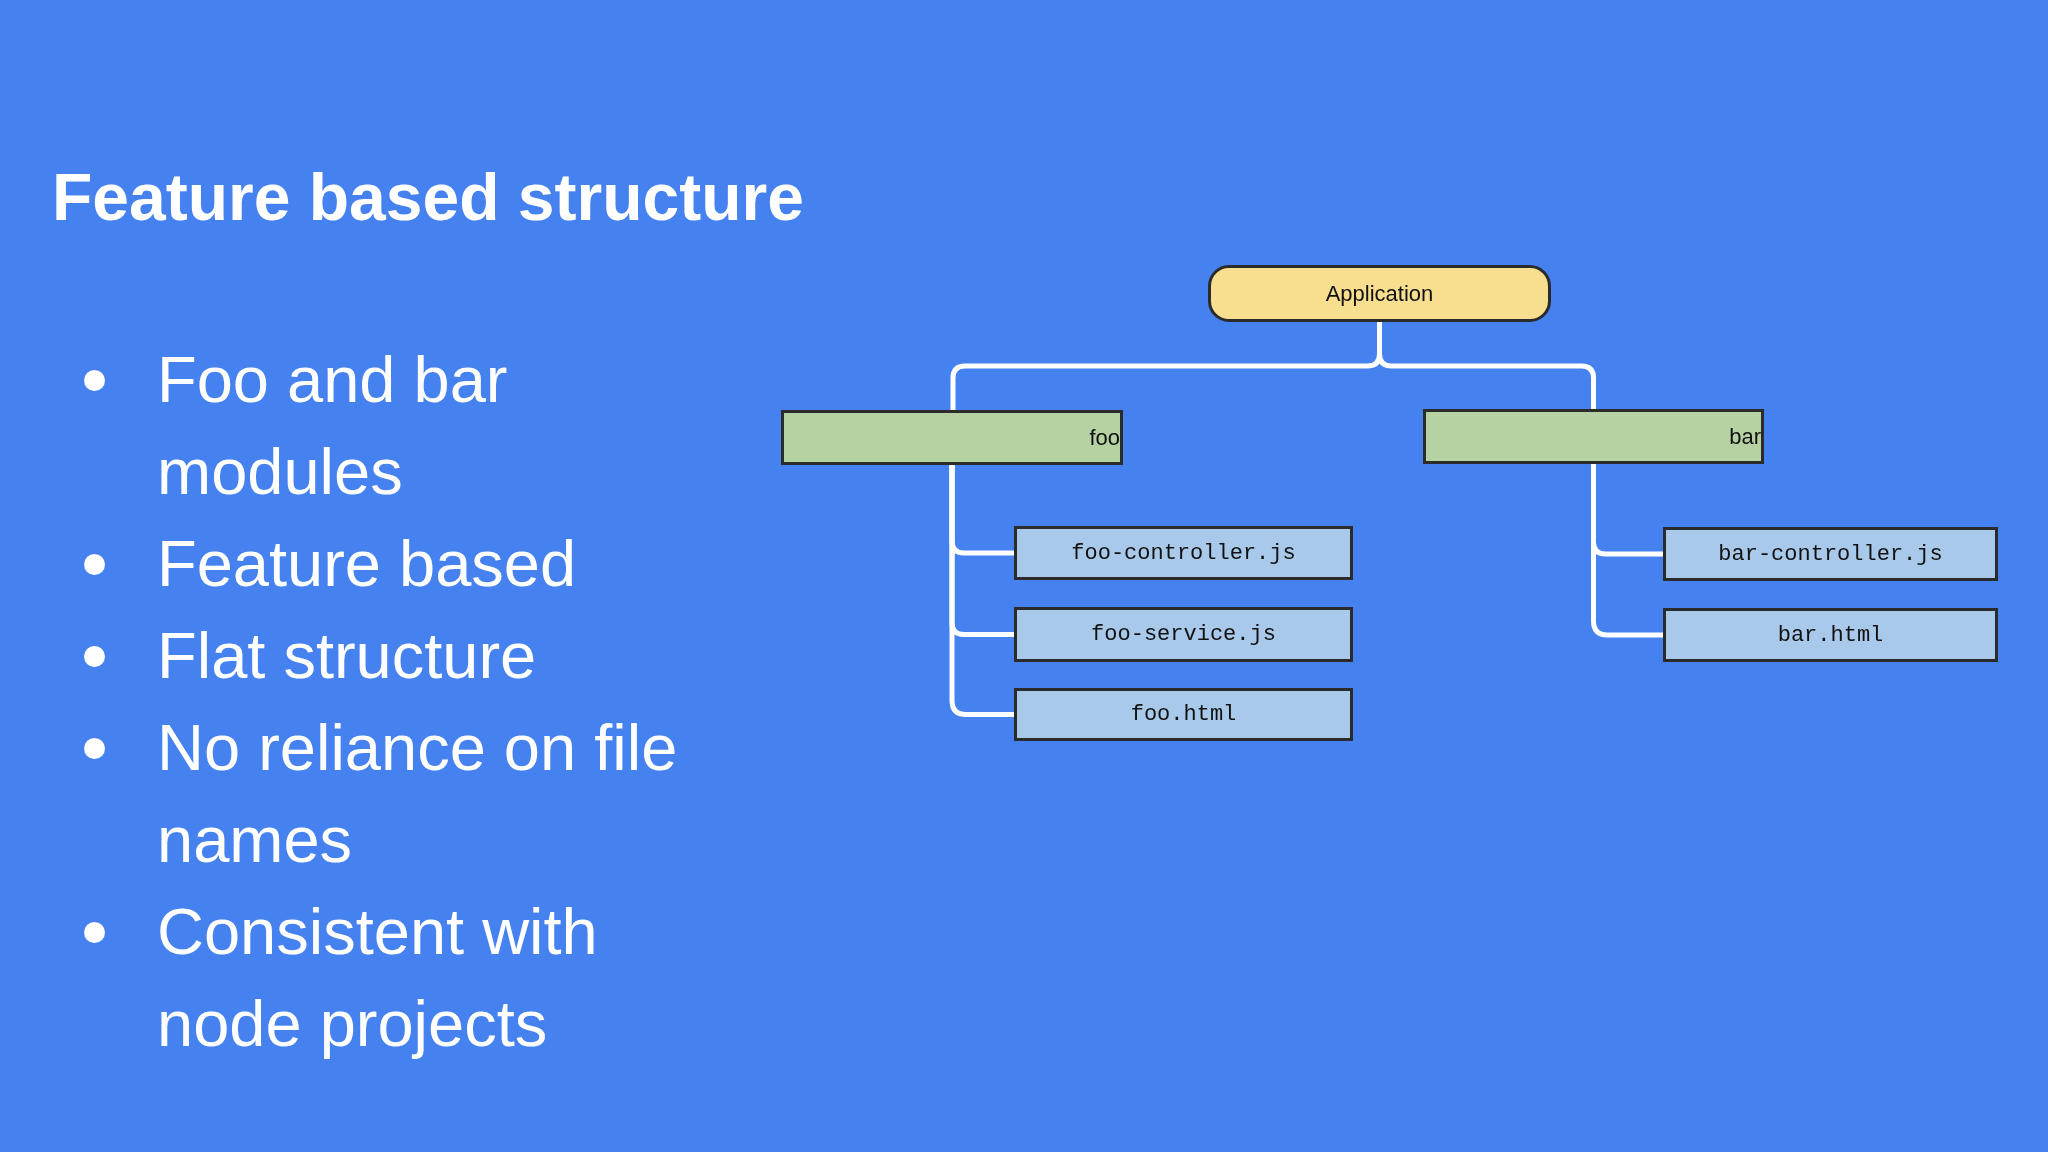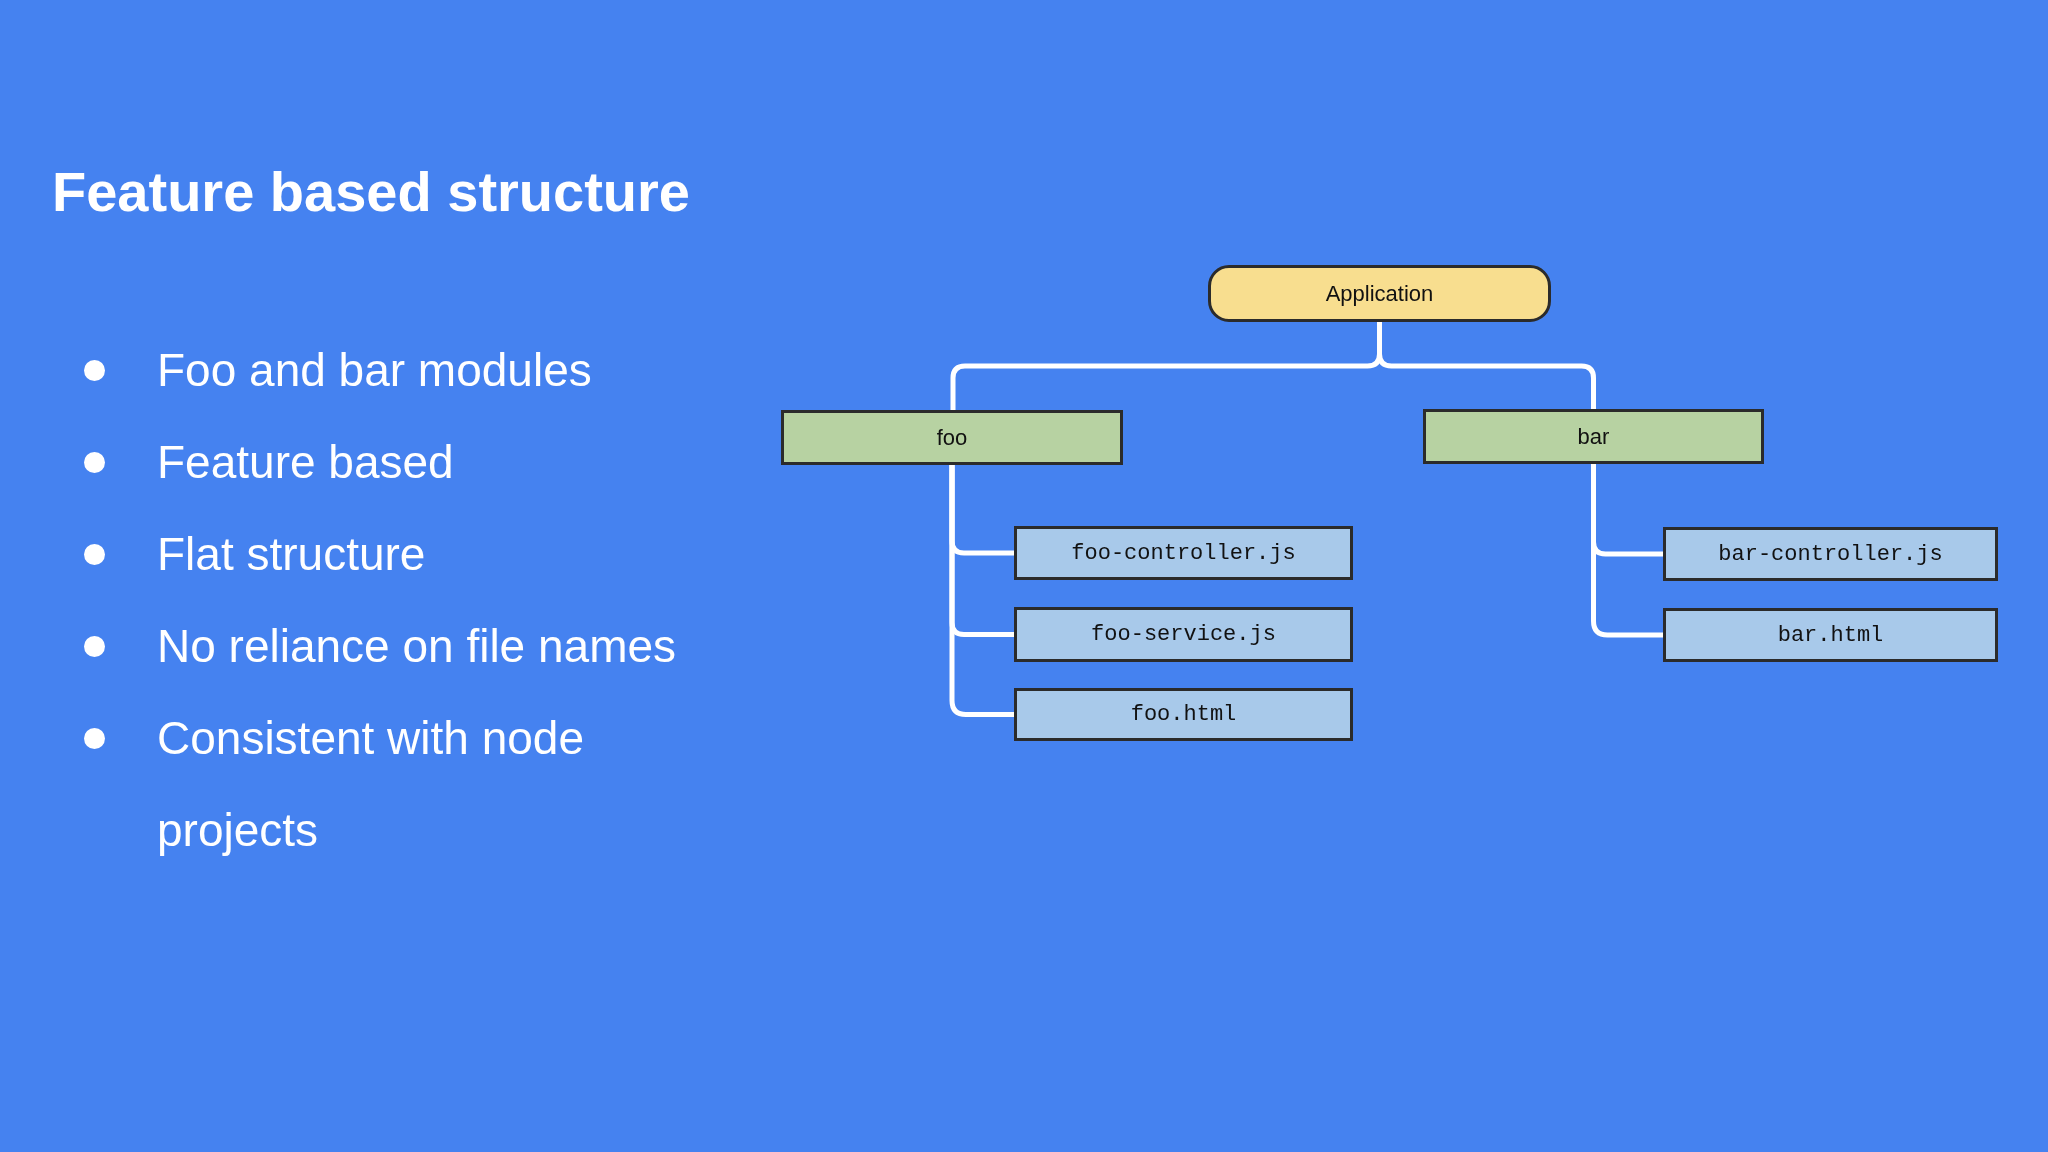--- a/index.html
+++ b/index.html
@@ -15,39 +15,39 @@
     background: #4582F0;
     overflow: hidden;
   }
 
   
   .slide-title {
     position: absolute;
     left: 52px;
     top: 164px;
     margin: 0;
-    font-size: 56px;
+    font-size: 66px;
     line-height: 1.0;
     font-weight: 700;
     color: #FFFFFF;
     letter-spacing: 0px;
     white-space: nowrap;
   }
 
   
   .bullet-list {
     position: absolute;
     left: 84px;
-    top: 324px;
+    top: 334px;
     width: 640px;
     margin: 0;
     padding: 0;
     list-style: none;
     color: #FFFFFF;
-    font-size: 46px;
+    font-size: 65px;
     font-weight: 400;
   }
   .bullet-item {
     position: relative;
     padding-left: 73px;
     line-height: 92px;
   }
   .bullet-dot {
     position: absolute;
     left: 0px;
@@ -77,21 +77,21 @@
     box-sizing: border-box;
     border: 3px solid #2B2B2B;
     display: flex;
     align-items: center;
     justify-content: center;
     font-size: 22px;
     color: #111111;
     white-space: nowrap;
   }
   .node-yellow { background: #F8DE8F; }
-  .node-green  { background: #B7D2A2; }
+  .node-green  { background: #B7D2A2; justify-content: flex-end; }
   .node-blue   { background: #A8C9EA; font-family: Liberation Mono, monospace; }
 
   #node-application    { left: 1208px; top: 265px; width: 343px; height: 57px; border-radius: 21px; }
   #node-foo            { left:  781px; top: 410px; width: 342px; height: 55px; }
   #node-bar            { left: 1423px; top: 409px; width: 341px; height: 55px; }
   #node-foo-controller { left: 1014px; top: 526px; width: 339px; height: 54px; }
   #node-foo-service    { left: 1014px; top: 607px; width: 339px; height: 55px; }
   #node-foo-html       { left: 1014px; top: 688px; width: 339px; height: 53px; }
   #node-bar-controller { left: 1663px; top: 527px; width: 335px; height: 54px; }
   #node-bar-html       { left: 1663px; top: 608px; width: 335px; height: 54px; }

